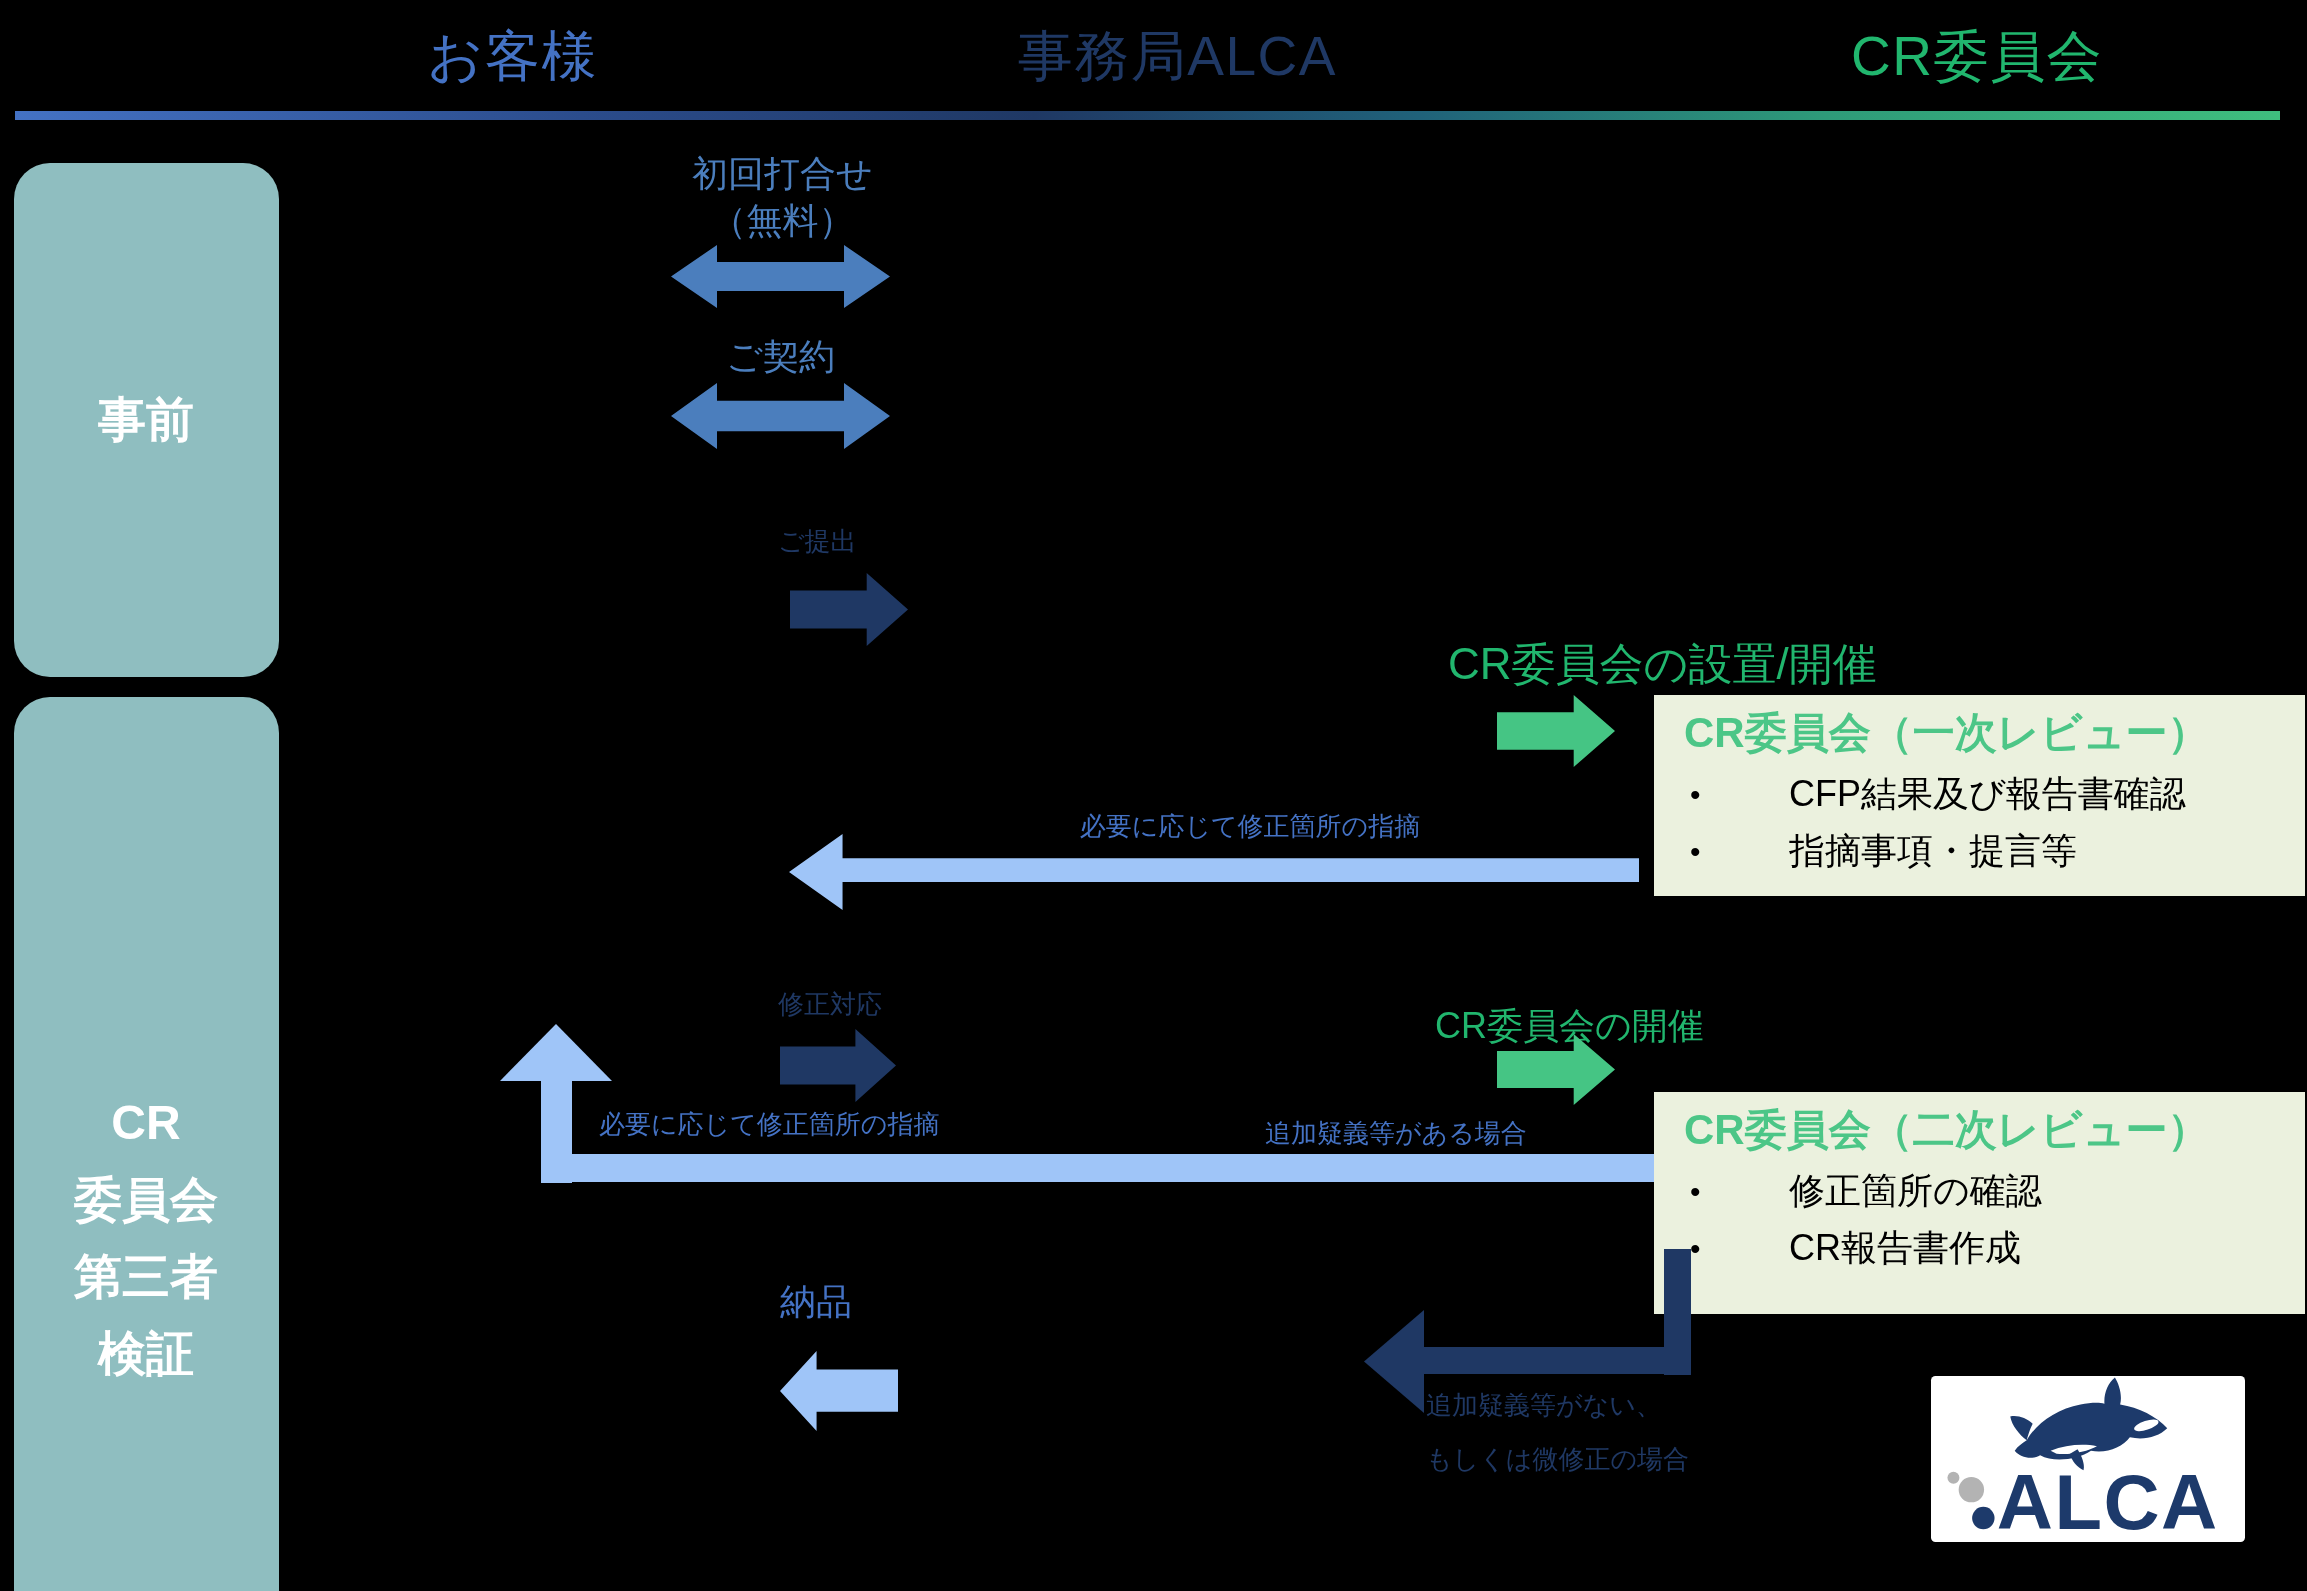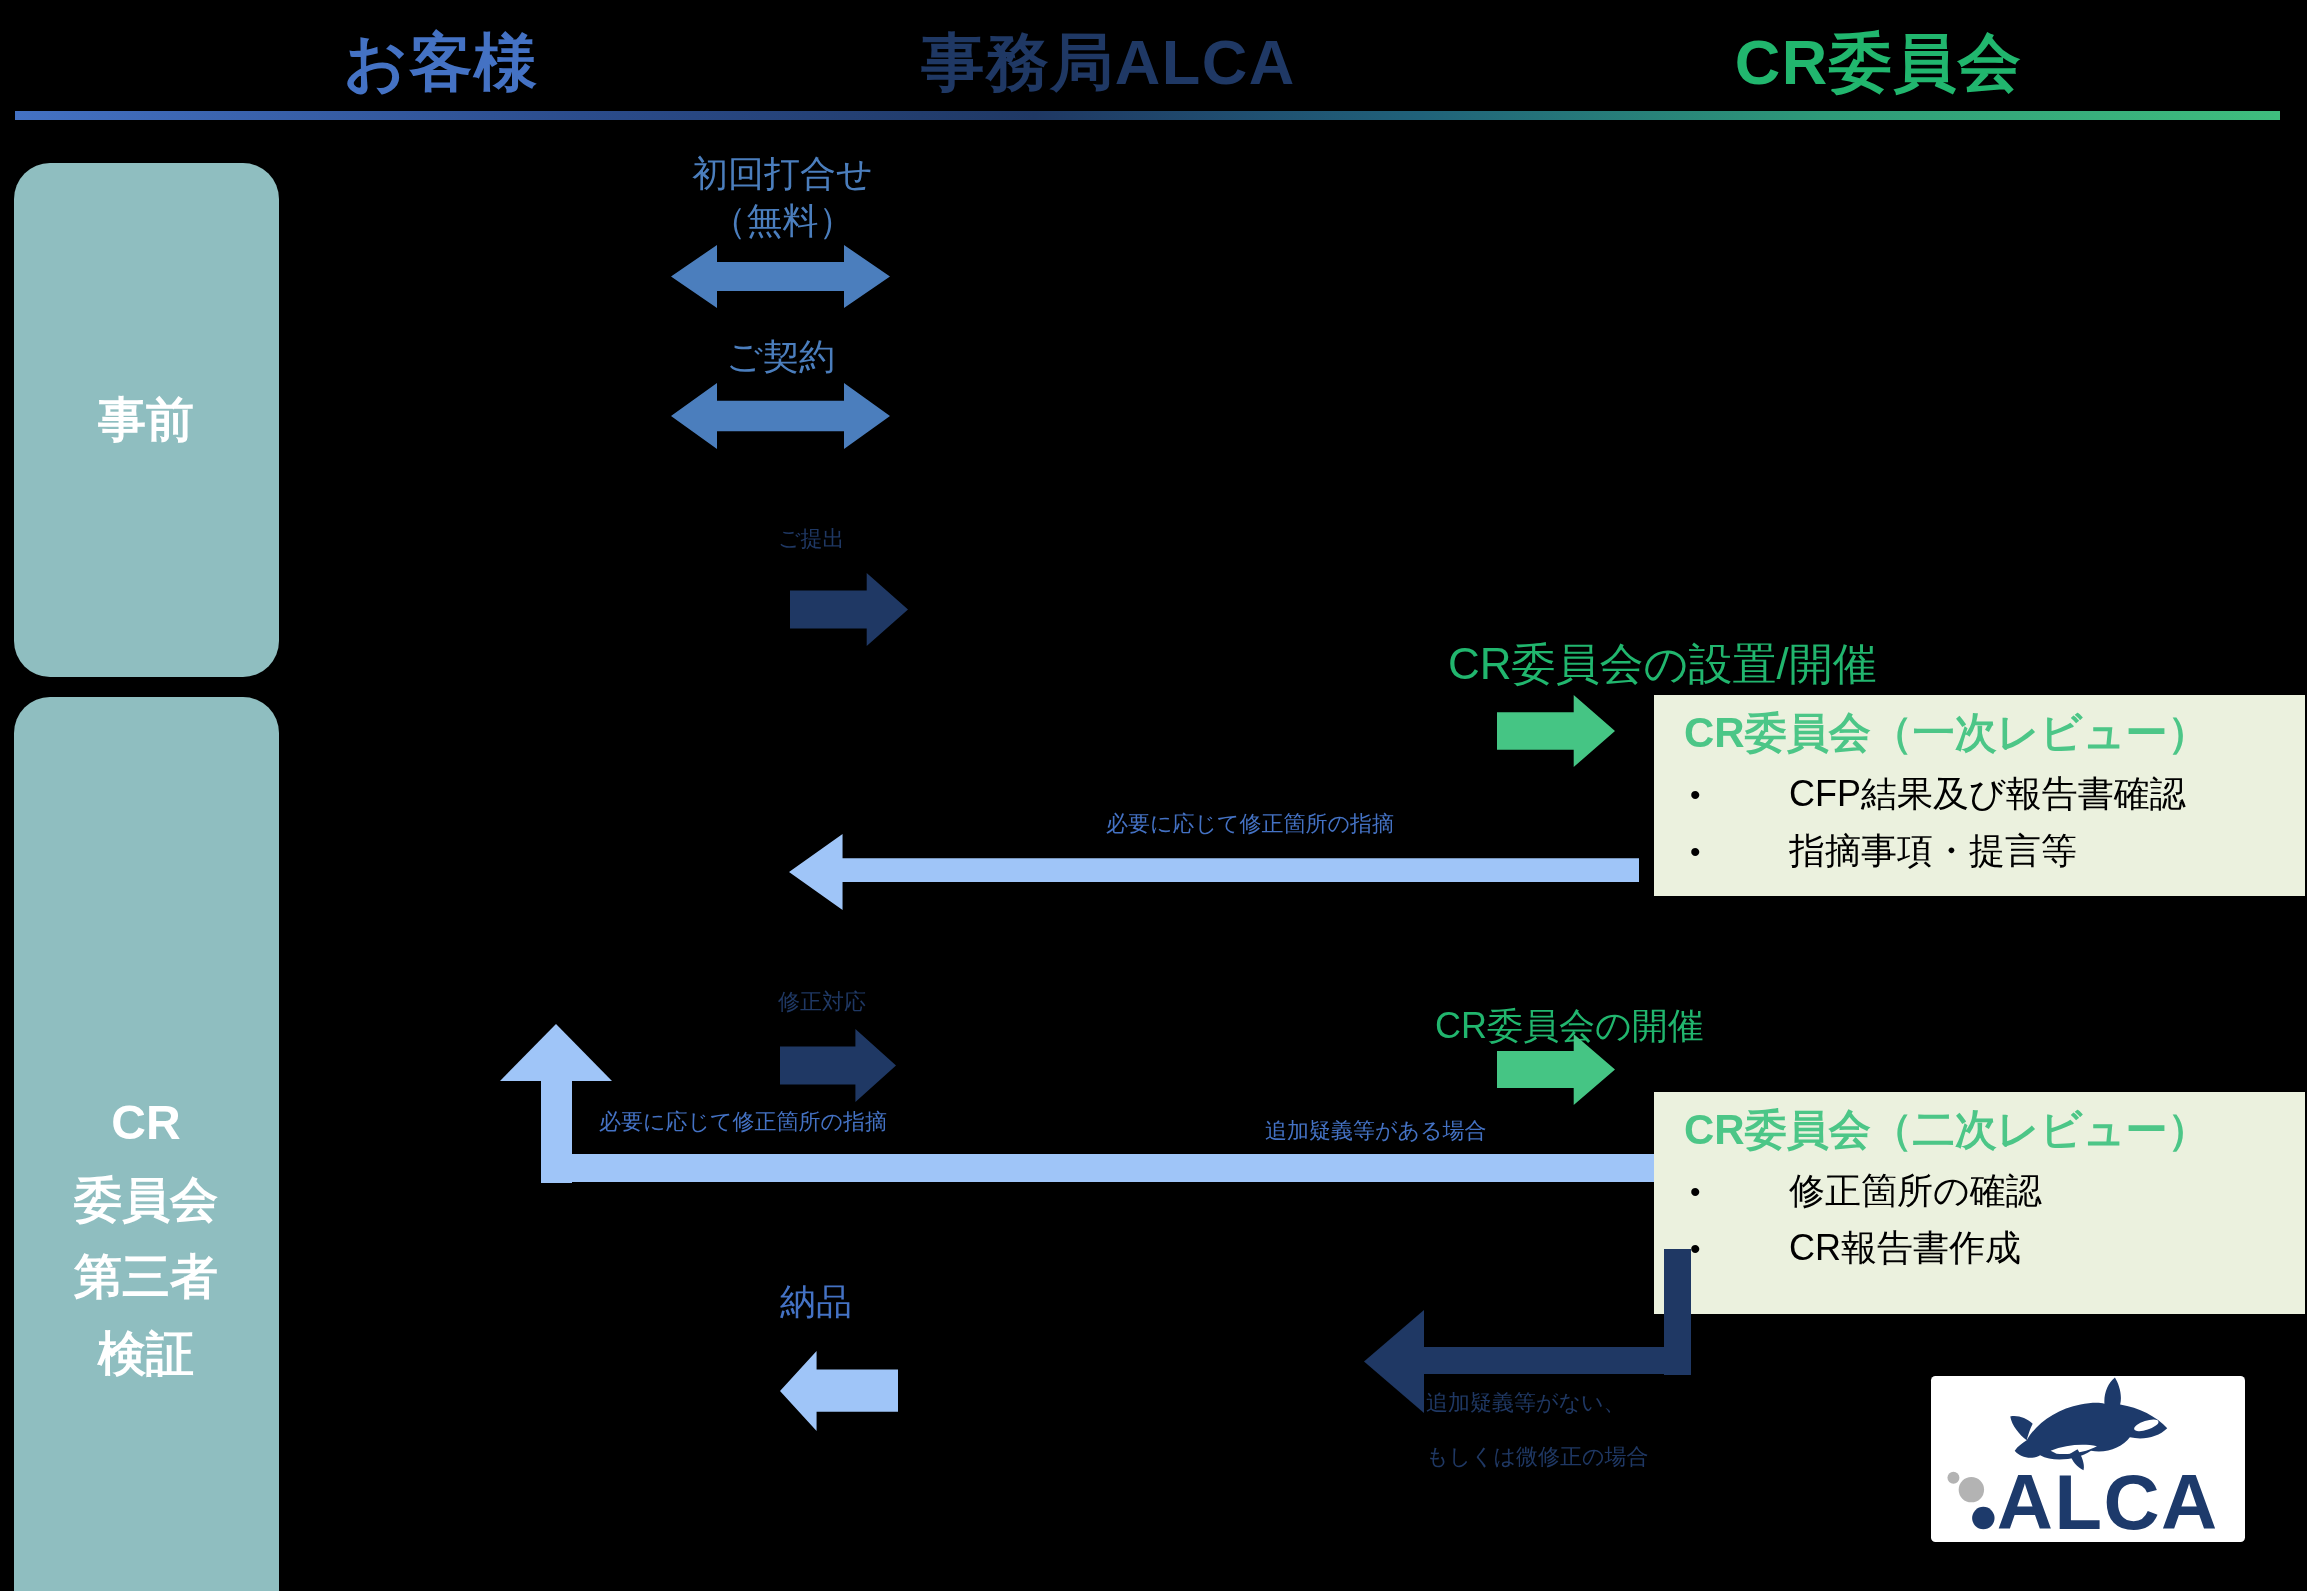--- a/index.html
+++ b/index.html
@@ -6,38 +6,38 @@
   #stage{
     position:relative;
     width:2307px;height:1591px;
     background:#000;
     font-family:"Liberation Sans","DejaVu Sans",sans-serif;
     overflow:hidden;
   }
   .abs{position:absolute;}
 
   
-  .hdr{font-size:63px;font-weight:bold;text-align:center;letter-spacing:1.5px;}
+  .hdr{font-size:55px;font-weight:normal;text-align:right;letter-spacing:1.5px;}
   .hdr-customer{color:#4472C4;}
   .hdr-secretariat{color:#1F3864;}
   .hdr-committee{color:#21B66E;}
   .hdr-rule{
     left:15px;top:111px;width:2265px;height:9px;
     background:linear-gradient(to right,#4472C4 0%,#2B4C8C 25%,#1F3864 45%,#20627A 62%,#2E9B79 80%,#3FBE7E 100%);
   }
 
   
   .phase-box{
     background:#8FBEC0;border-radius:36px;color:#FFFFFF;
     display:flex;flex-direction:column;align-items:center;justify-content:center;
     font-size:48px;font-weight:600;line-height:1.6;text-align:center;
   }
 
   
-  .lbl{font-size:22px;line-height:1.3;}
+  .lbl{font-size:26px;line-height:1.3;}
   .lbl-midblue{color:#4B7EBD;}
   .lbl-blue{color:#4472C4;}
   .lbl-navy{color:#1F3864;}
   .lbl-green{color:#21B66E;}
   .center{text-align:center;}
 
   
   .arr{display:block;}
   .arr-double{
     background:#4B7EBD;

